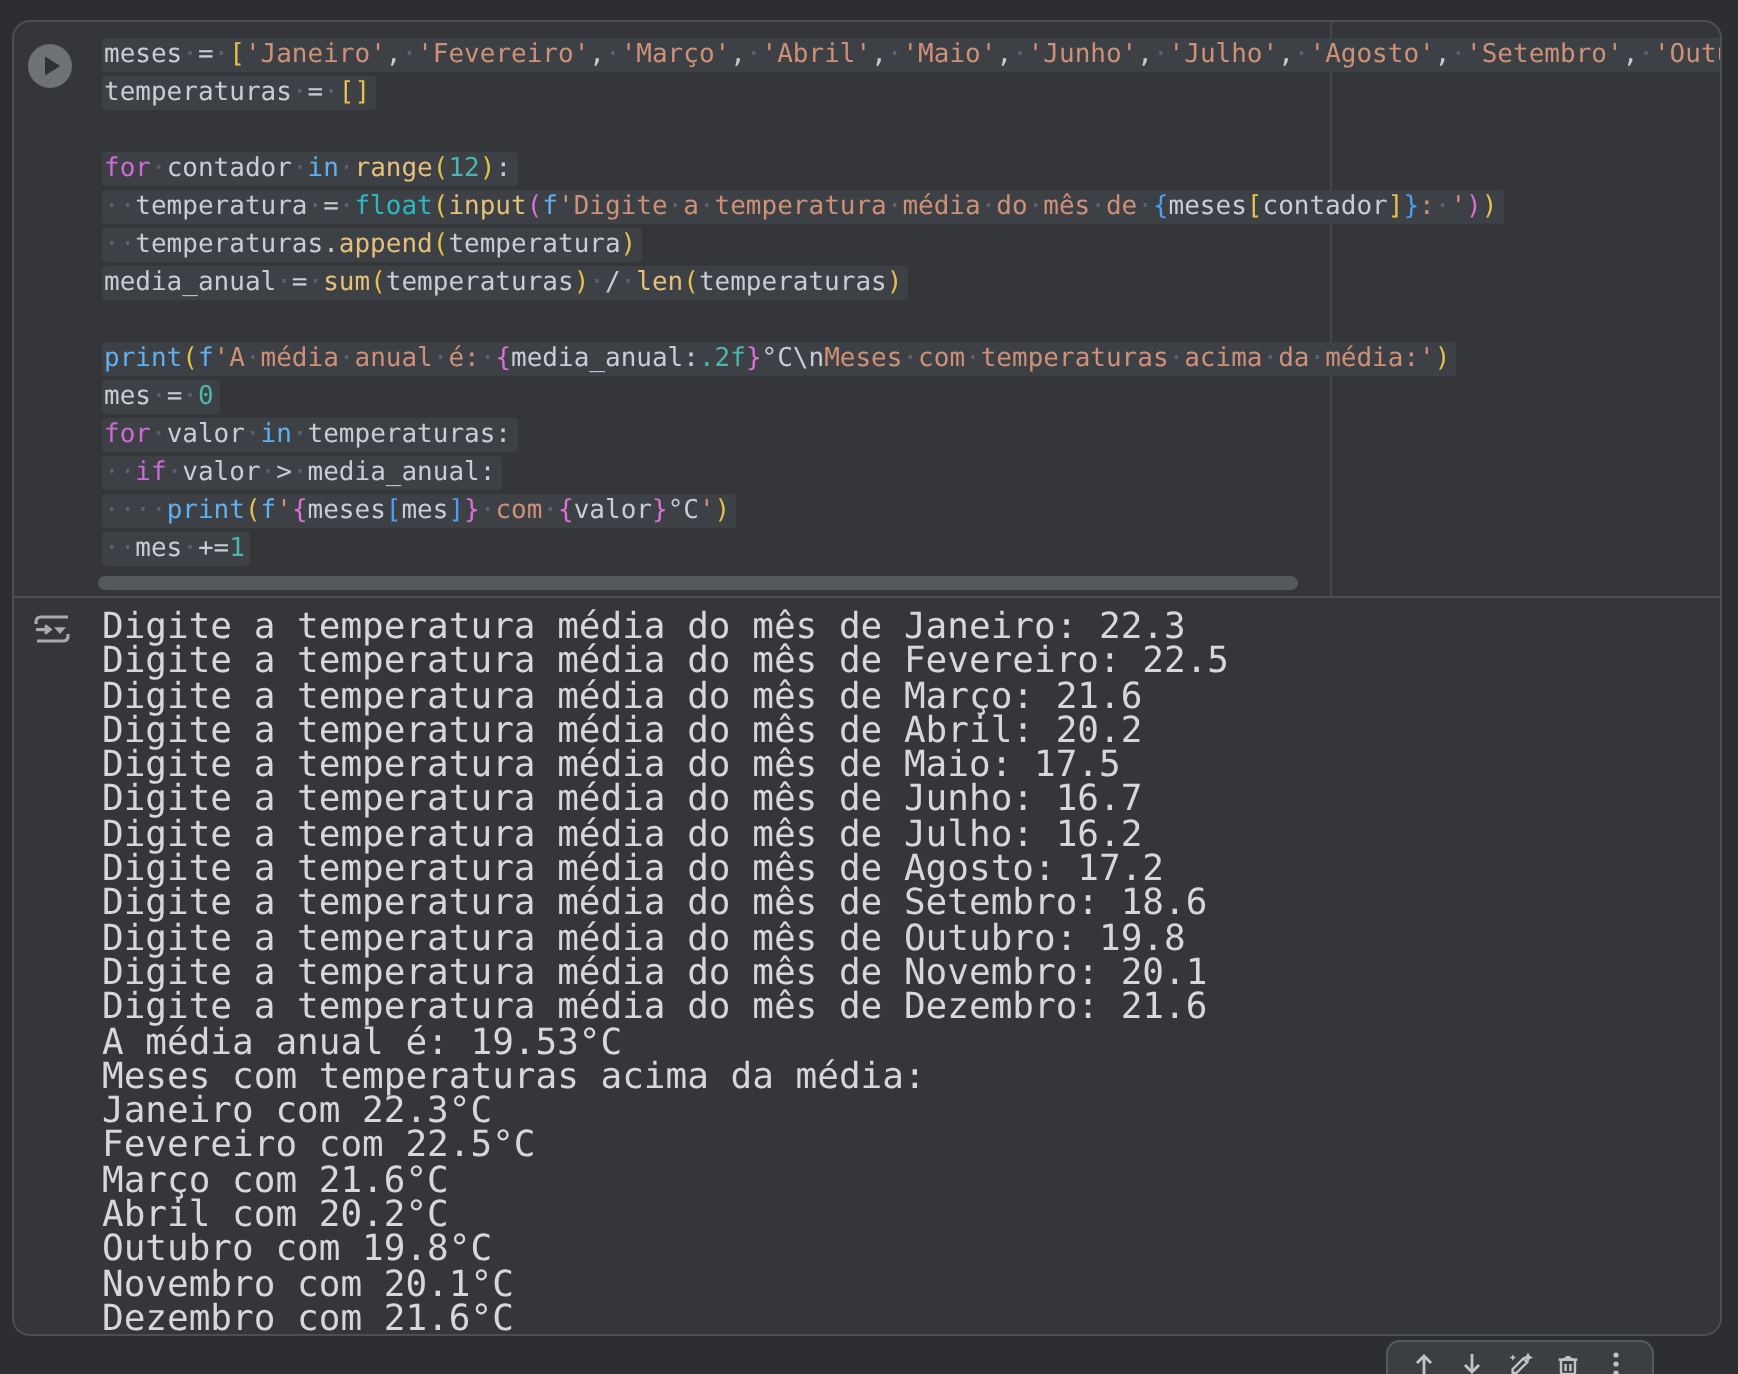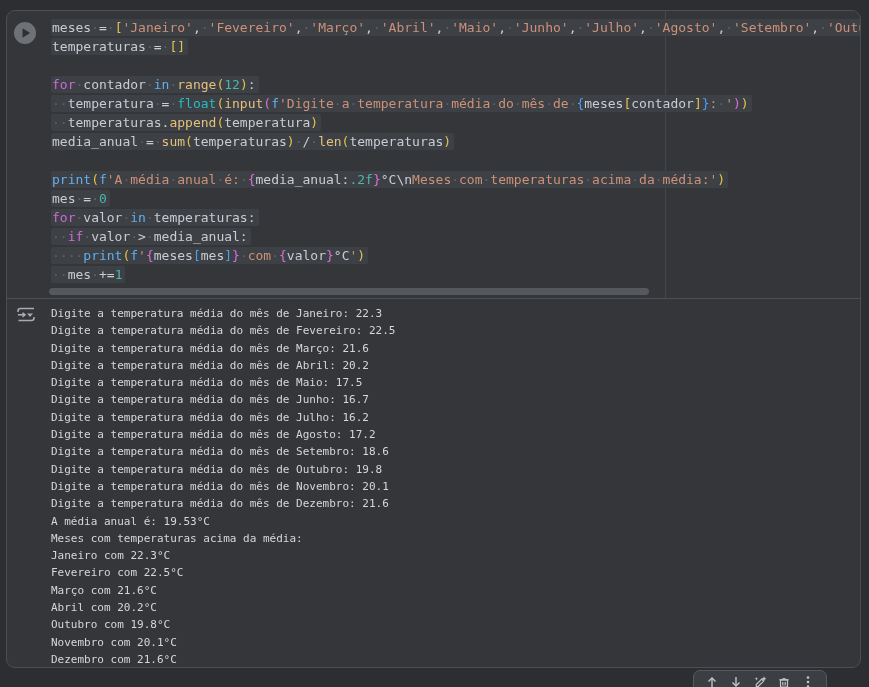--- a/index.html
+++ b/index.html
@@ -29,21 +29,21 @@
   .hscrollbar{
     position:absolute;left:42px;top:277px;width:600px;height:7px;
     background:#55585c;border-radius:4px;
   }
   .divider{position:absolute;left:0;top:287px;right:0;height:1px;background:#4c4f54;}
   .output-icon{
     position:absolute;left:8px;top:293px;width:22px;height:22px;cursor:pointer;
   }
   .output-area{
     position:absolute;left:44px;top:288px;right:2px;bottom:0;overflow:hidden;
-    padding-top:6px;font-size:11px;line-height:17.3px;color:#d5d7da;white-space:pre;
+    padding-top:6px;font-size:18px;line-height:17.3px;color:#d5d7da;white-space:pre;
   }
   .out-line{height:17.3px;}
   .cell-toolbar{
     position:absolute;left:693px;top:670px;width:134px;height:30px;
     background:#3b3e43;border:1px solid #56595e;border-radius:7px;
     display:flex;align-items:flex-start;justify-content:space-around;
     padding:4px 6px 0 6px;box-sizing:border-box;z-index:5;
   }
   .tb-icon{width:14px;height:14px;display:inline-block;cursor:pointer;}
   svg{display:block;}

